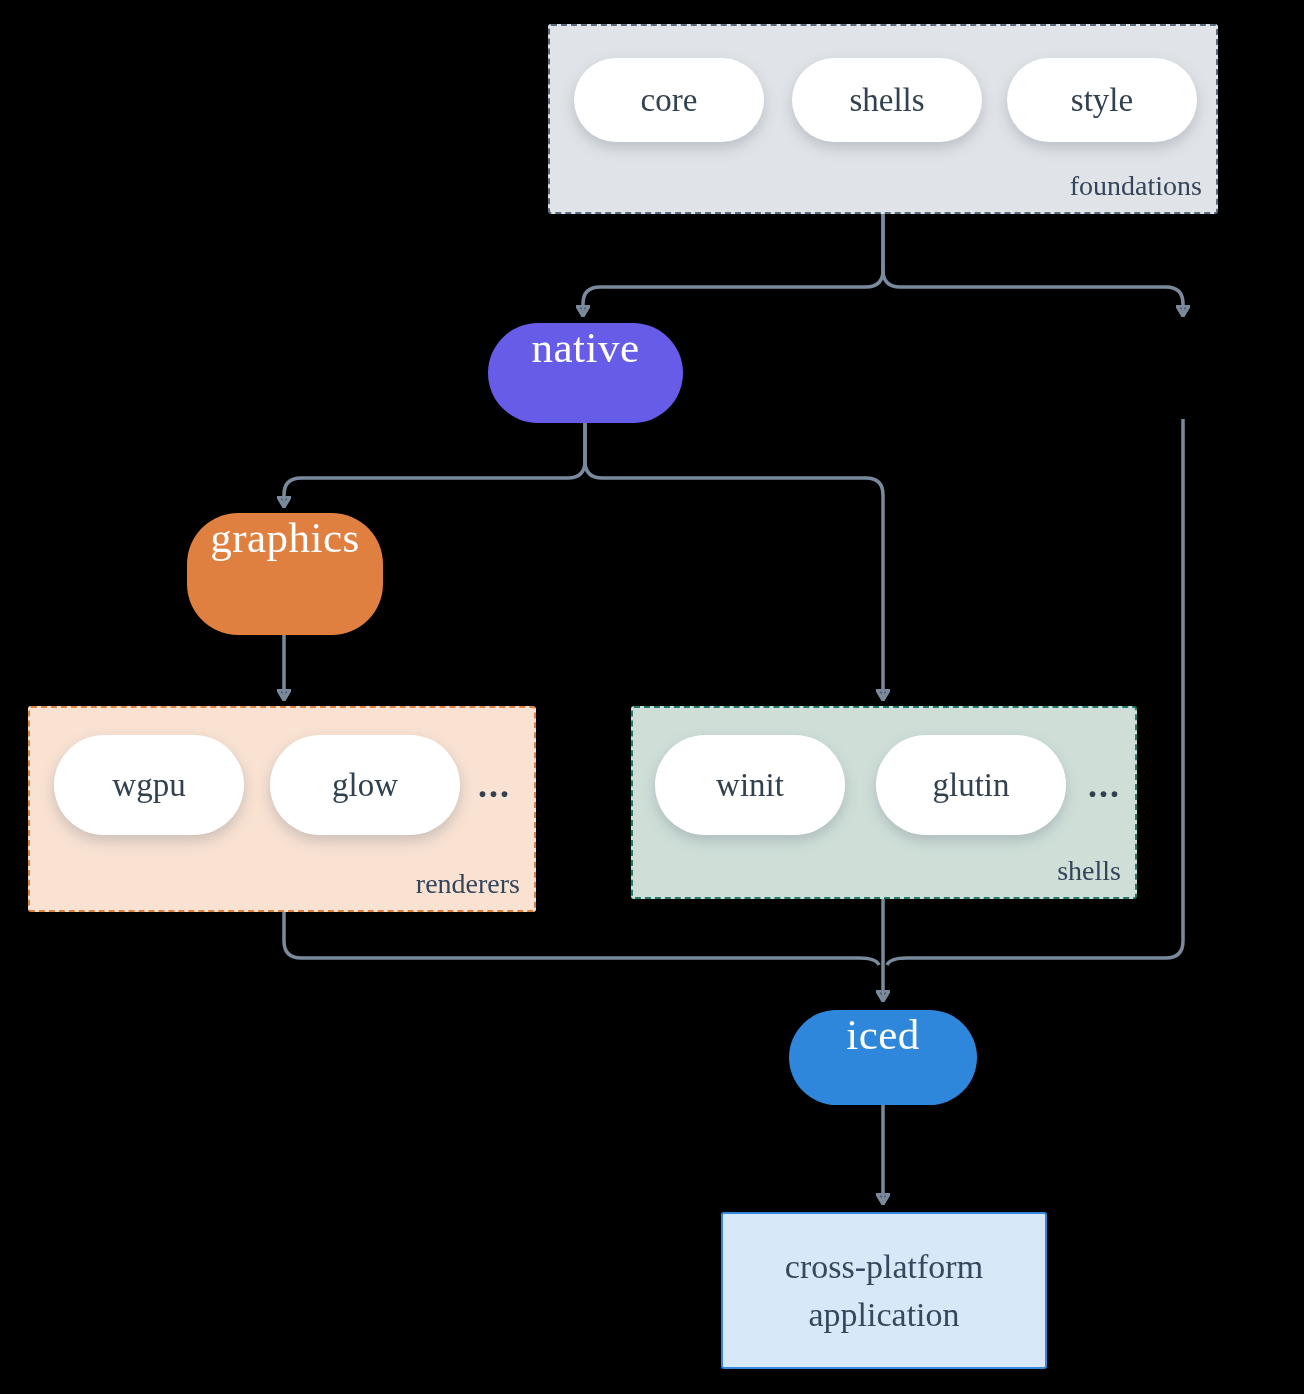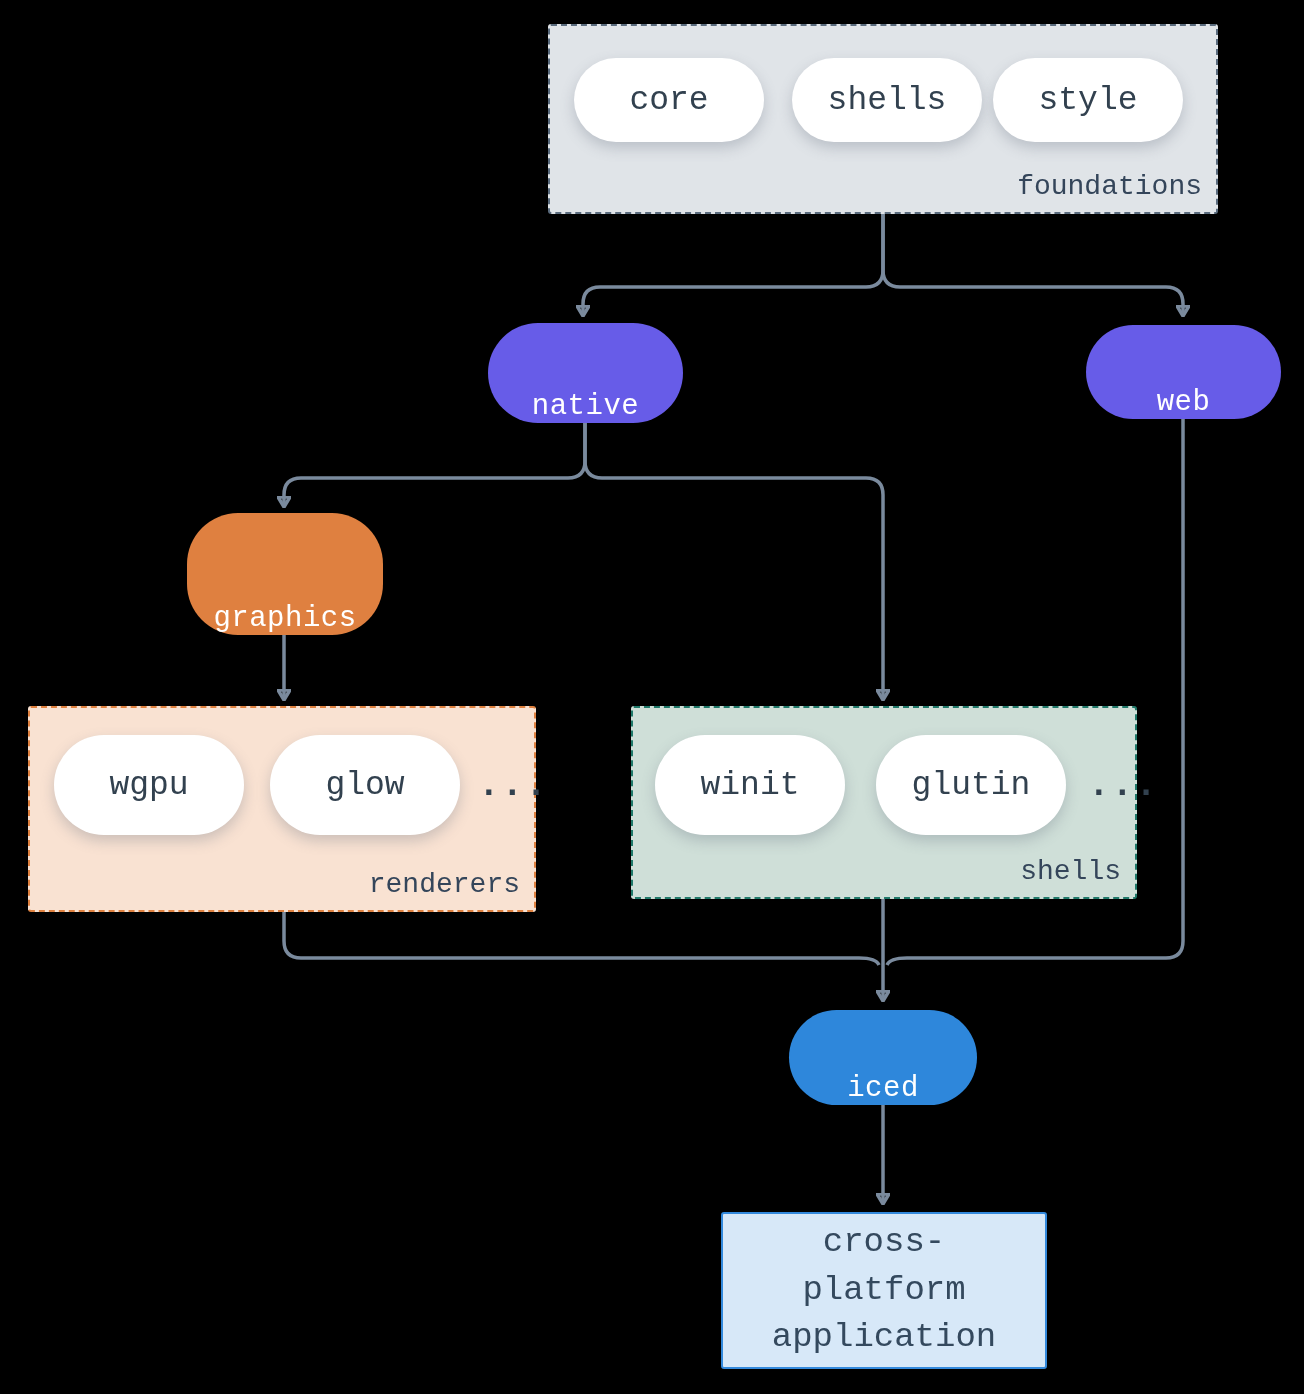--- a/index.html
+++ b/index.html
@@ -6,21 +6,21 @@
     margin: 0;
     padding: 0;
     background: #000000;
   }
   .canvas {
     position: relative;
     width: 1304px;
     height: 1394px;
     background: #000000;
     overflow: hidden;
-    font-family: Liberation Mono, monospace;
+    font-family: Liberation Serif, serif;
   }
   .edges {
     position: absolute;
     left: 0; top: 0;
     width: 1304px; height: 1394px;
   }
   .edges path {
     fill: none;
     stroke: #7a8a9d;
     stroke-width: 3.5;
@@ -76,23 +76,23 @@
     font-size: 36px;
     font-weight: bold;
     letter-spacing: 2px;
     color: #32414f;
   }
   
   .pill-color {
     position: absolute;
     border-radius: 51px;
     display: flex;
-    align-items: flex-end;
+    align-items: flex-start;
     justify-content: center;
-    font-size: 29px;
+    font-size: 43px;
     color: #ffffff;
     letter-spacing: 0.5px;
   }
   .pill-native   { left: 488px; top: 323px; width: 195px; height: 100px; background: #675ce8; }
   .pill-web      { left: 1086px; top: 325px; width: 195px; height: 94px; background: #675ce8; }
   .pill-graphics { left: 187px; top: 513px; width: 196px; height: 122px; background: #df8040; }
   .pill-iced     { left: 789px; top: 1010px; width: 188px; height: 95px; background: #2e87db; }
   
   .app-box {
     position: absolute;
@@ -133,31 +133,28 @@
     <path d="M883,1105 L883,1203" marker-end="url(#arrow)"></path>
   </svg>
 
   <div class="group-box foundations">
     <div class="pill-white" style="left:24px;">
       <span>core</span>
     </div>
     <div class="pill-white" style="left:242px;">
       <span>shells</span>
     </div>
-    <div class="pill-white" style="left:443px;justify-content:center;">
+    <div class="pill-white" style="left:457px;justify-content:center;">
       <span>style</span>
     </div>
     <div class="group-label">foundations</div>
   </div>
 
   <div class="pill-color pill-native">
     <span>native</span>
-  </div>
-  <div class="pill-color pill-web">
-    <span>web</span>
   </div>
 
   <div class="pill-color pill-graphics">
     <span>graphics</span>
   </div>
 
   <div class="group-box renderers">
     <div class="pill-white" style="left:24px;">
       <span>wgpu</span>
     </div>

